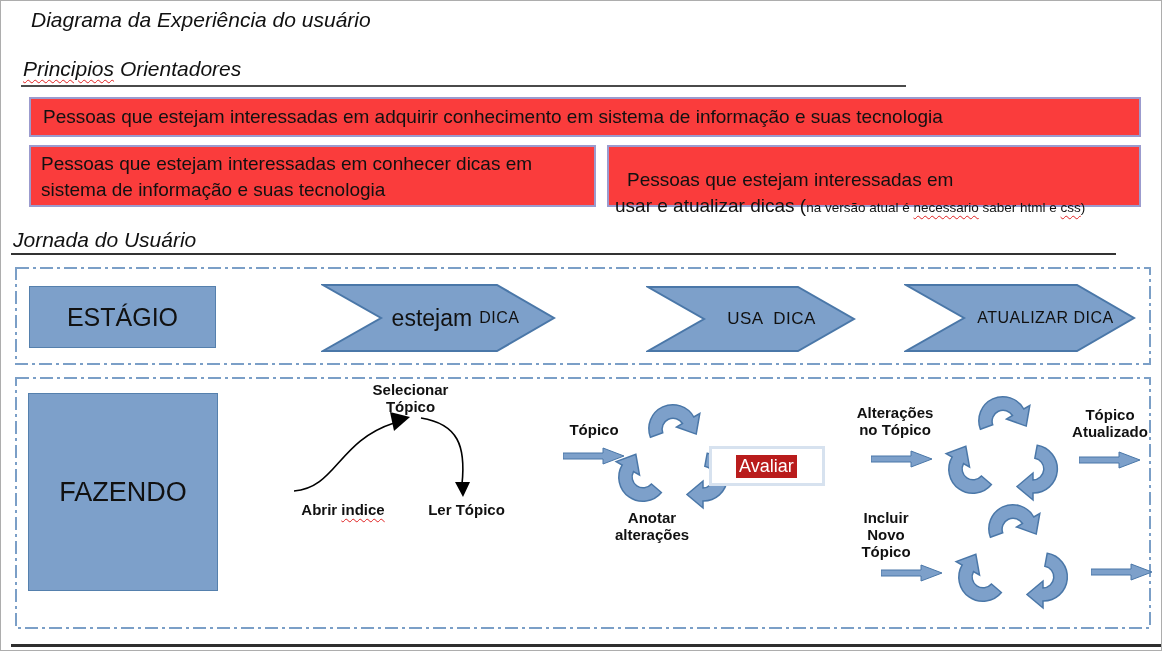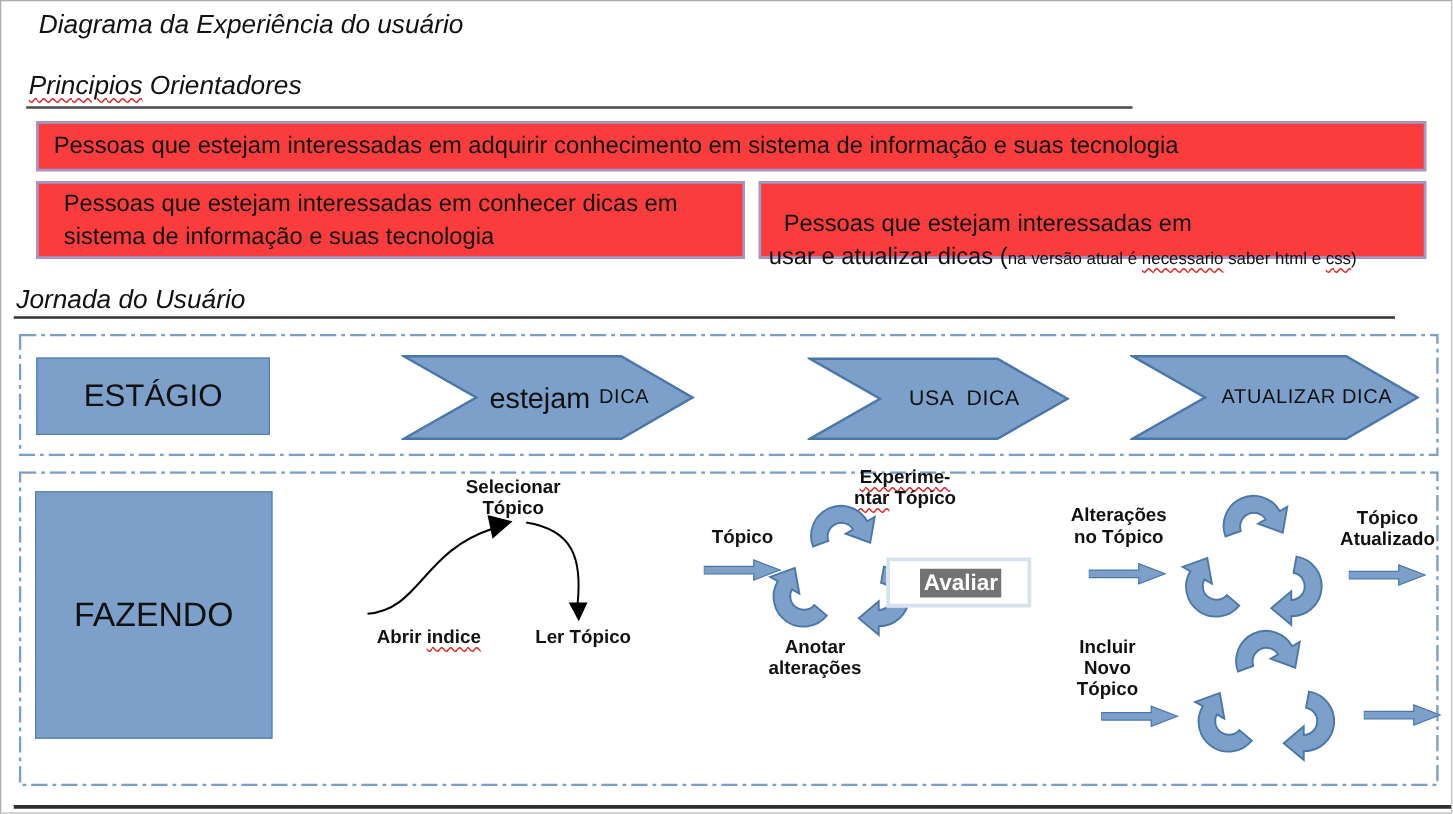--- a/index.html
+++ b/index.html
@@ -34,21 +34,21 @@
   .rarrow polygon{fill:#7da0ca;stroke:#4a77a8;stroke-width:1;}
   
   .cluster{position:absolute;overflow:visible;}
   .cluster use{fill:#7da0ca;stroke:#4a77a8;stroke-width:1.5;}
   
   .connector path{stroke:#000;stroke-width:1.6;fill:none;}
   .connector polygon{fill:#000;}
   
   .avalbox{position:absolute;background:#fff;border:3px solid #d7e2ef;box-sizing:border-box;
            display:flex;align-items:center;padding-left:24px;}
-  .avaltext{background:#737373;color:#fff;font-weight:bold;font-size:18px;padding:1px 3px;}
+  .avaltext{background:#b91c1c;color:#fff;font-weight:normal;font-size:18px;padding:1px 3px;}
 </style>
 </head>
 <body>
 
 <div class="canvas">
 
   <svg width="0" height="0" style="position:absolute">
     <defs>
       <path id="cycArrow" d="M -22.6 8.2 A 24 24 0 0 1 20.8 -12 L 26.8 -15.5 L 23.2 5.1 L 3.5 -2 L 9.5 -5.5 A 11 11 0 0 0 -10.3 3.8 Z"></path>
     </defs>
@@ -56,21 +56,21 @@
 
   <div class="abs heading" style="left:30px;top:7px">Diagrama da Experiência do usuário</div>
 
   <div class="abs heading" style="left:22px;top:56px"><span class="sq">Principios</span><span> Orientadores</span></div>
   <div class="rule" style="left:20px;top:84px;width:885px;height:2px"></div>
 
   <div class="redbox" style="left:28px;top:96px;width:1112px;height:40px;display:flex;align-items:center;padding-left:12px">
     <span>Pessoas que estejam interessadas em adquirir conhecimento em sistema de informação e suas tecnologia</span>
   </div>
 
-  <div class="redbox" style="left:28px;top:144px;width:567px;height:62px;padding:4px 20px;line-height:26px">
+  <div class="redbox" style="left:28px;top:144px;width:567px;height:62px;padding:4px 10px;line-height:26px">
     <span>Pessoas que estejam interessadas em conhecer dicas em sistema de informação e suas tecnologia</span>
   </div>
 
   <div class="redbox" style="left:606px;top:144px;width:534px;height:62px;padding-top:20px;line-height:26px">
     <div style="padding-left:18px">Pessoas que estejam interessadas em</div>
     <div style="padding-left:6px;white-space:nowrap"><span>usar e atualizar dicas (</span><span style="font-size:13.5px"><span>na versão atual é </span><span class="sq">necessario</span><span> saber html e </span><span class="sq">css</span><span>)</span></span></div>
   </div>
 
   <div class="abs heading" style="left:12px;top:227px">Jornada do Usuário</div>
   <div class="rule" style="left:10px;top:252px;width:1105px;height:2px;background:#333"></div>
@@ -126,24 +126,20 @@
 
   <div class="lbl" style="left:287px;top:500px;width:110px"><span>Abrir </span><span class="sq">indice</span></div>
 
   <div class="lbl" style="left:413px;top:500px;width:105px">Ler Tópico</div>
 
   <div class="lbl" style="left:558px;top:420px;width:70px">Tópico</div>
   <svg class="rarrow abs" style="left:562px;top:445px" width="62" height="20">
     <polygon points="0,7 40,7 40,2 61,10 40,18 40,13 0,13"></polygon>
   </svg>
 
-  <div class="lbl" style="left:662px;top:372px;width:122px">
-    <div><span class="sq">Experime-</span></div>
-    <div><span class="sq">ntar</span><span> Tópico</span></div>
-  </div>
 
   <svg class="cluster" style="left:606px;top:404px" width="132" height="112">
     <use href="#cycArrow" transform="translate(66,24)"></use>
     <use href="#cycArrow" transform="translate(96,72) rotate(120)"></use>
     <use href="#cycArrow" transform="translate(36,72) rotate(240)"></use>
   </svg>
 
   <div class="avalbox" style="left:708px;top:445px;width:116px;height:40px">
     <span class="avaltext">Avaliar</span>
   </div>

